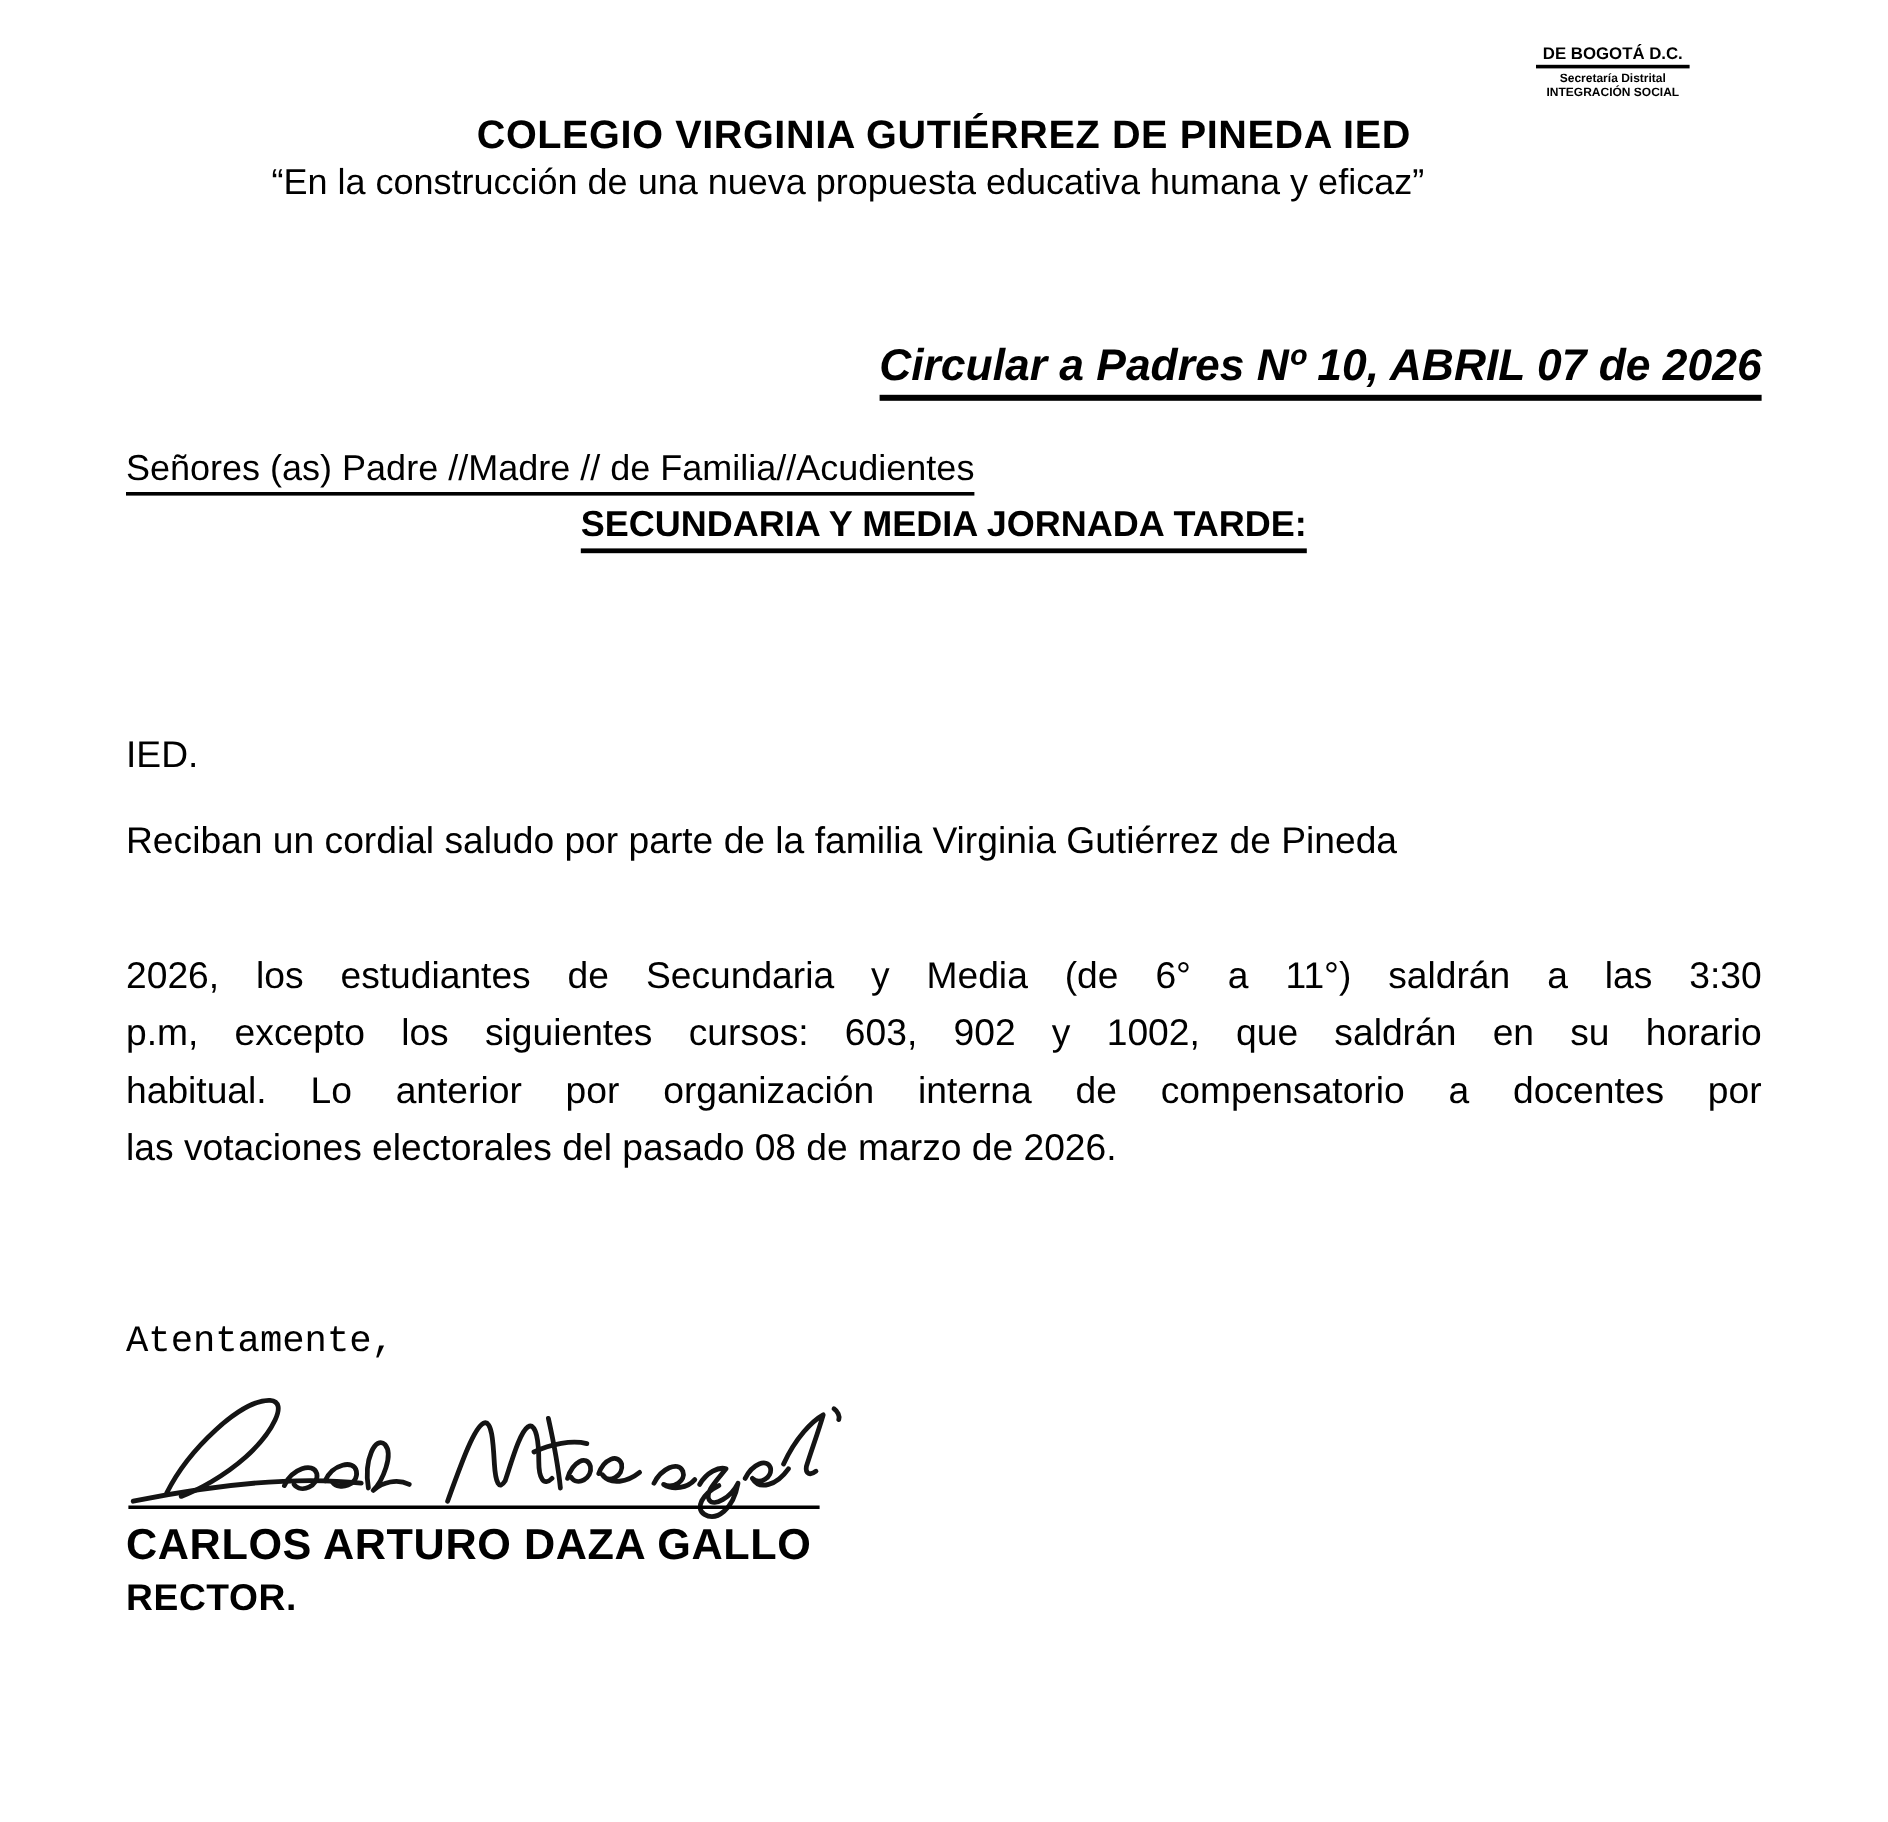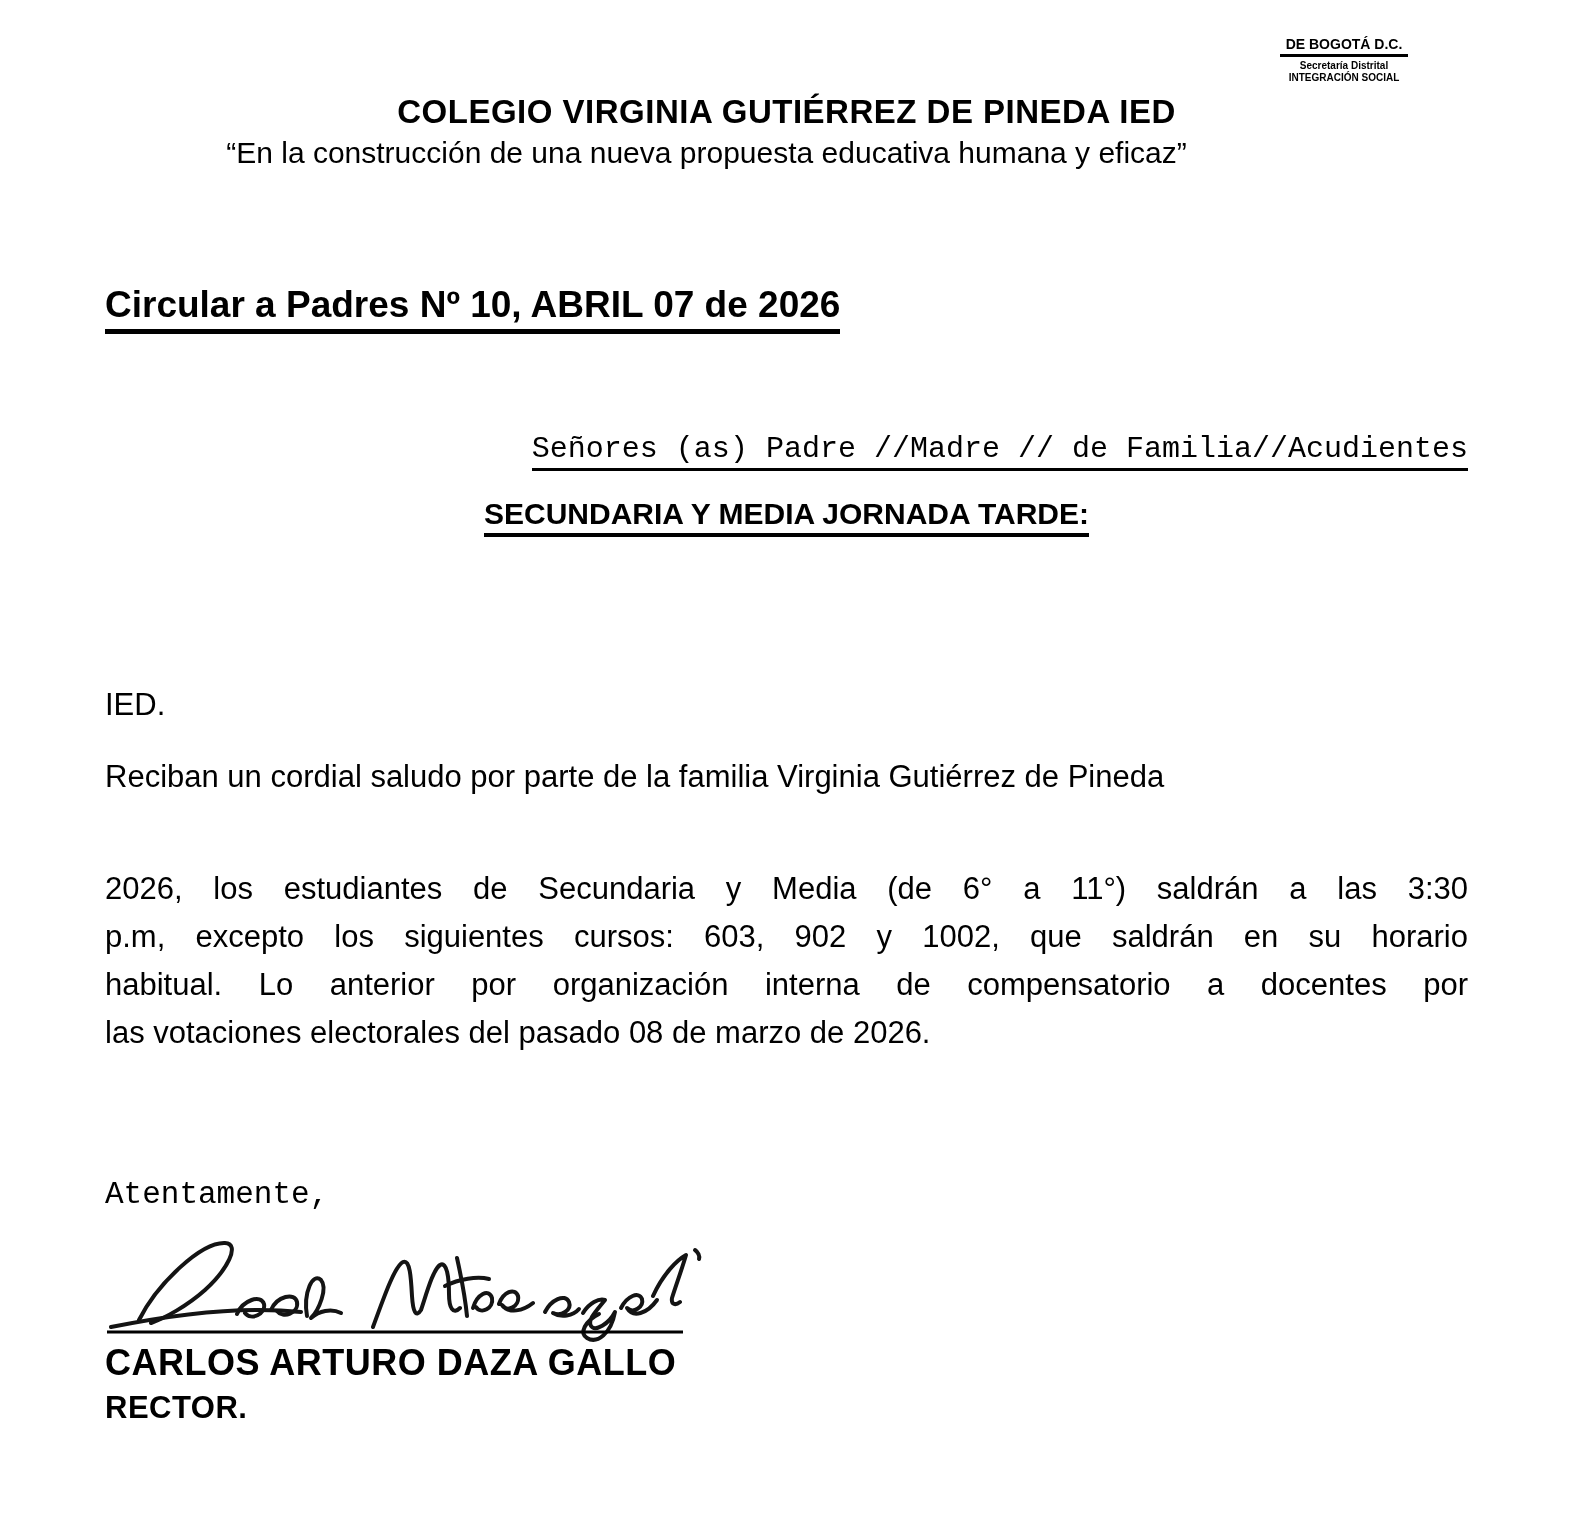--- a/index.html
+++ b/index.html
@@ -63,45 +63,45 @@
   }
   .logo-line3 {
     font-size: 10px;
     font-weight: bold;
     white-space: nowrap;
   }
 
   
   .circular-title-wrap {
     margin-top: 112px;
-    text-align: left;
+    text-align: right;
+    font-style: italic;
   }
   .circular-title {
     display: inline-block;
     font-size: 37px;
     font-weight: bold;
     border-bottom: 5px solid #000;
     padding-bottom: 3px;
   }
 
   
   .recipients-line-wrap {
-    margin-top: 98px;
-    text-align: right;
-    font-family: Liberation Mono, monospace;
+    margin-top: 40px;
+    text-align: left;
   }
   .recipients-line {
     display: inline-block;
     font-size: 30px;
     font-weight: normal;
     border-bottom: 3px solid #000;
     padding-bottom: 2px;
   }
   .audience-line-wrap {
-    margin-top: 26px;
+    margin-top: 8px;
     text-align: center;
   }
   .audience-line {
     display: inline-block;
     font-size: 30px;
     font-weight: bold;
     border-bottom: 4px solid #000;
     padding-bottom: 2px;
   }
 

